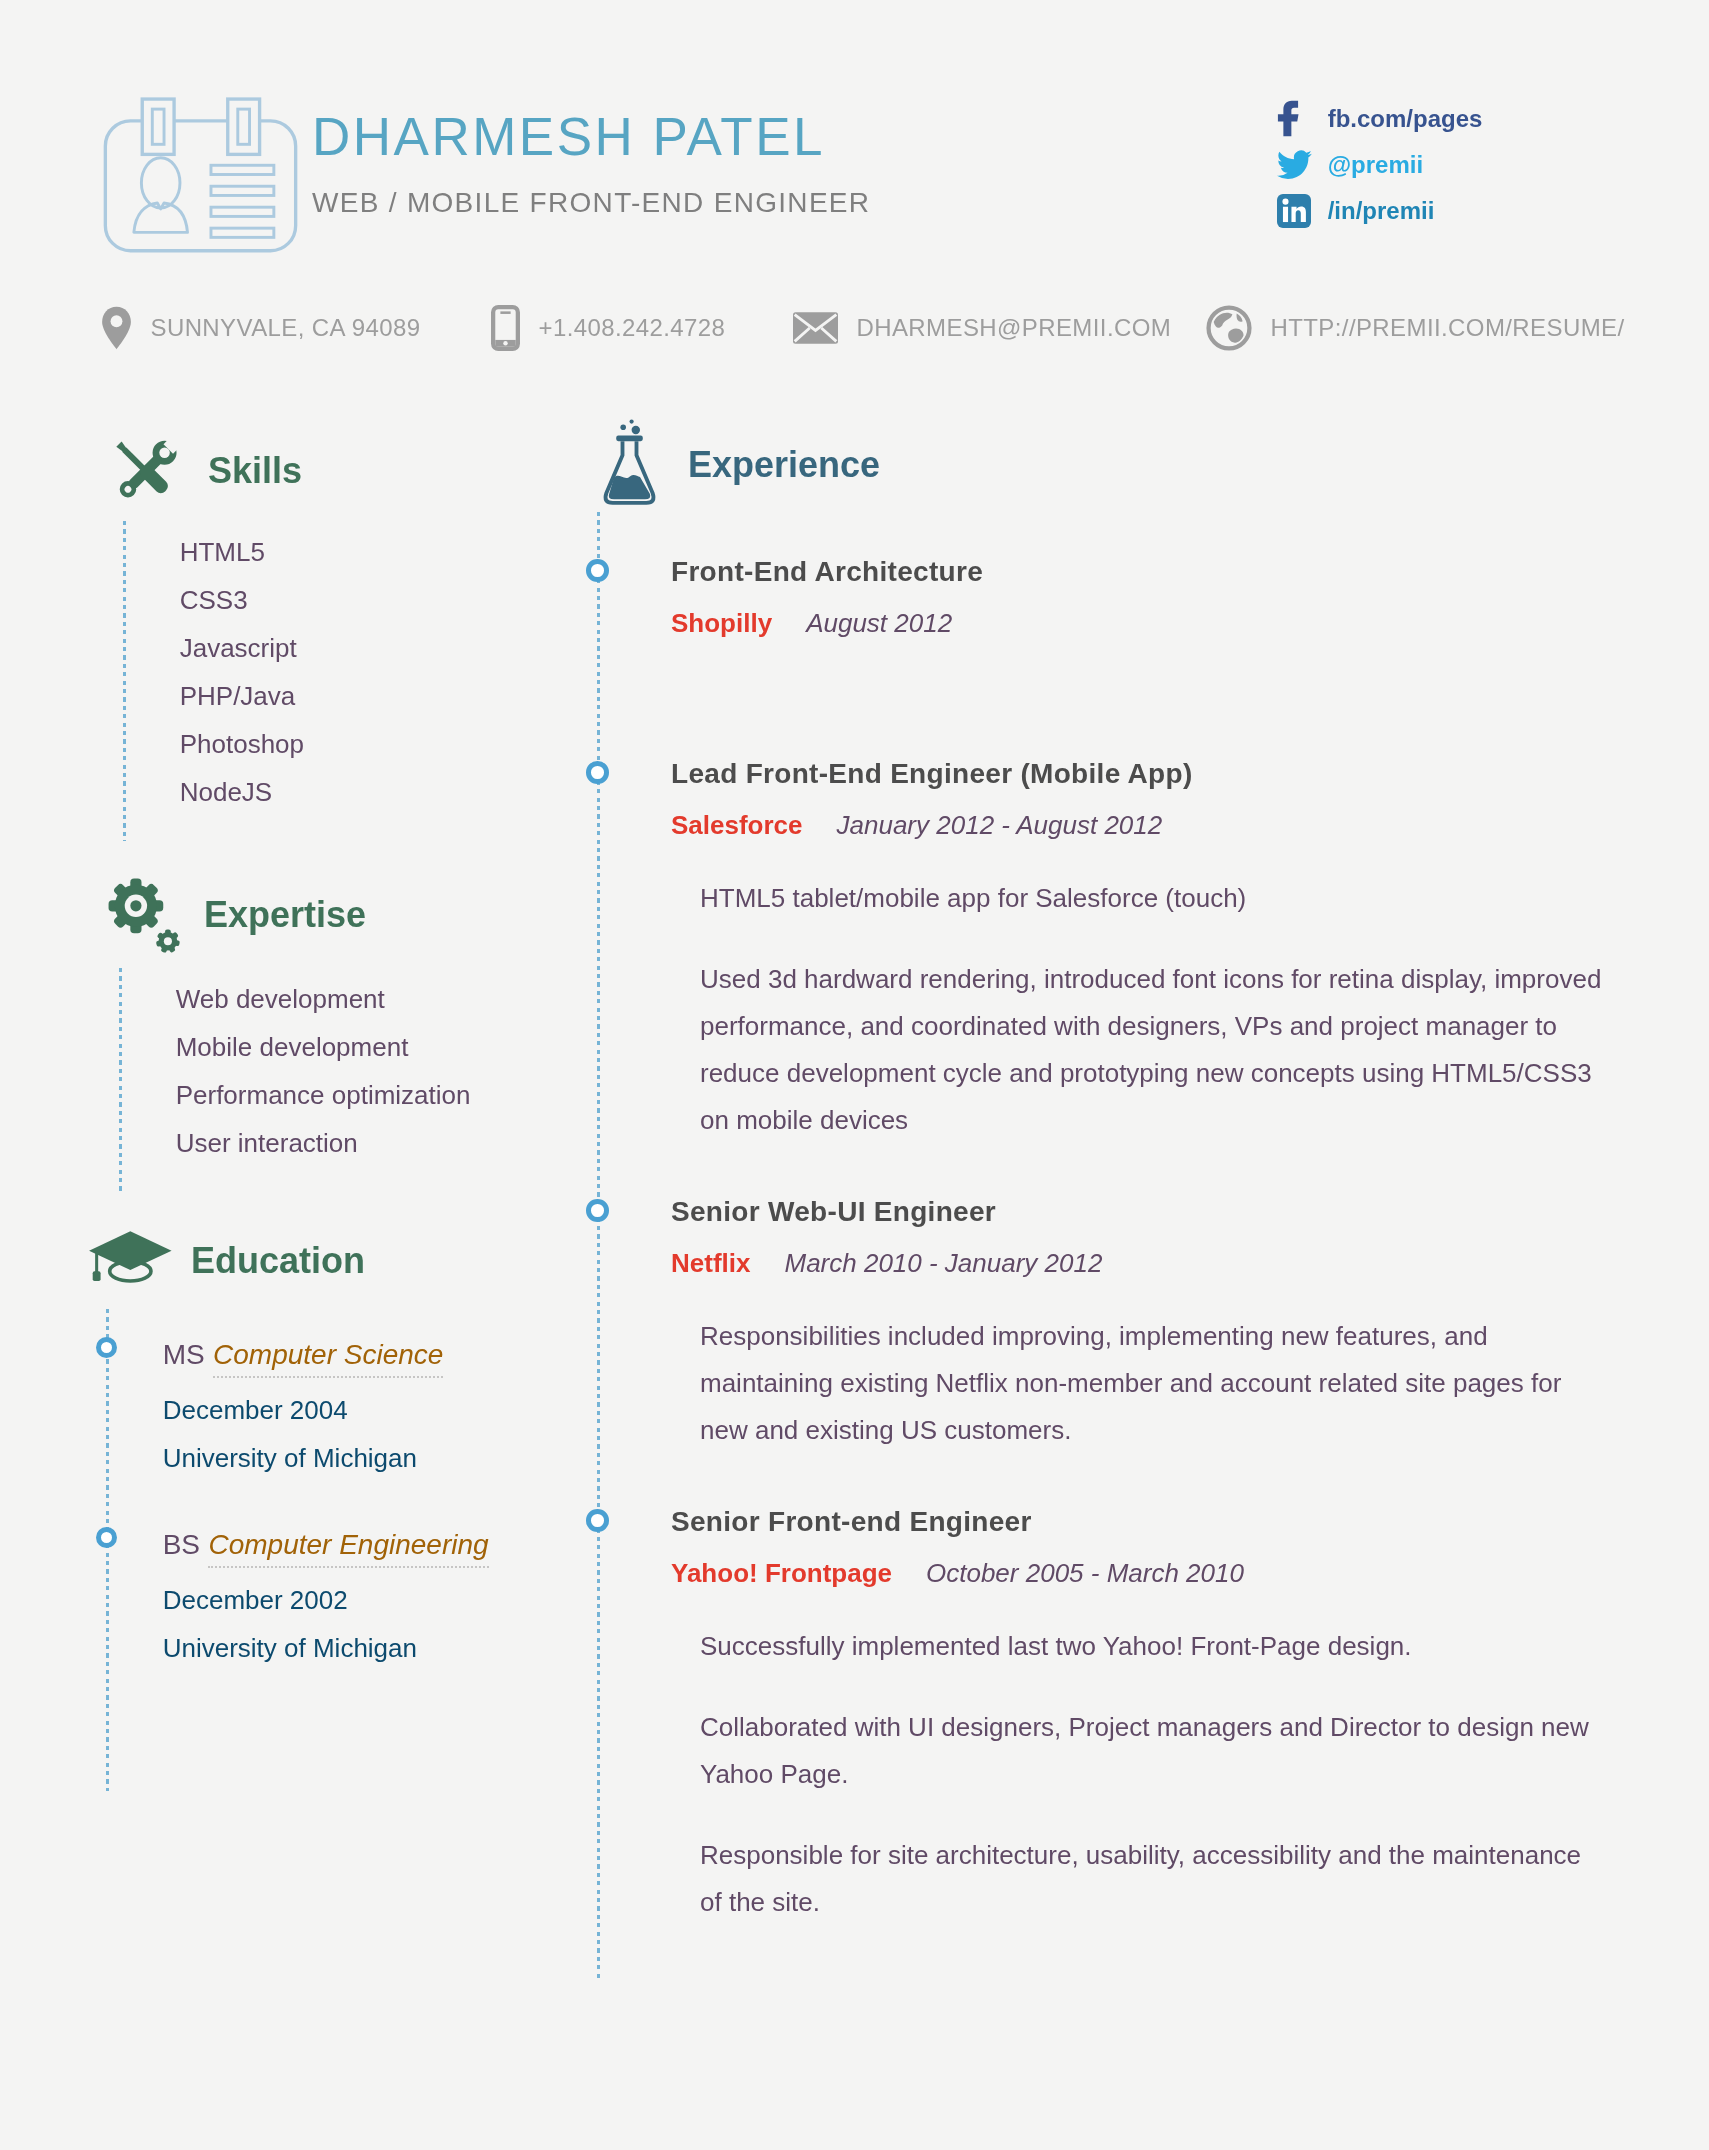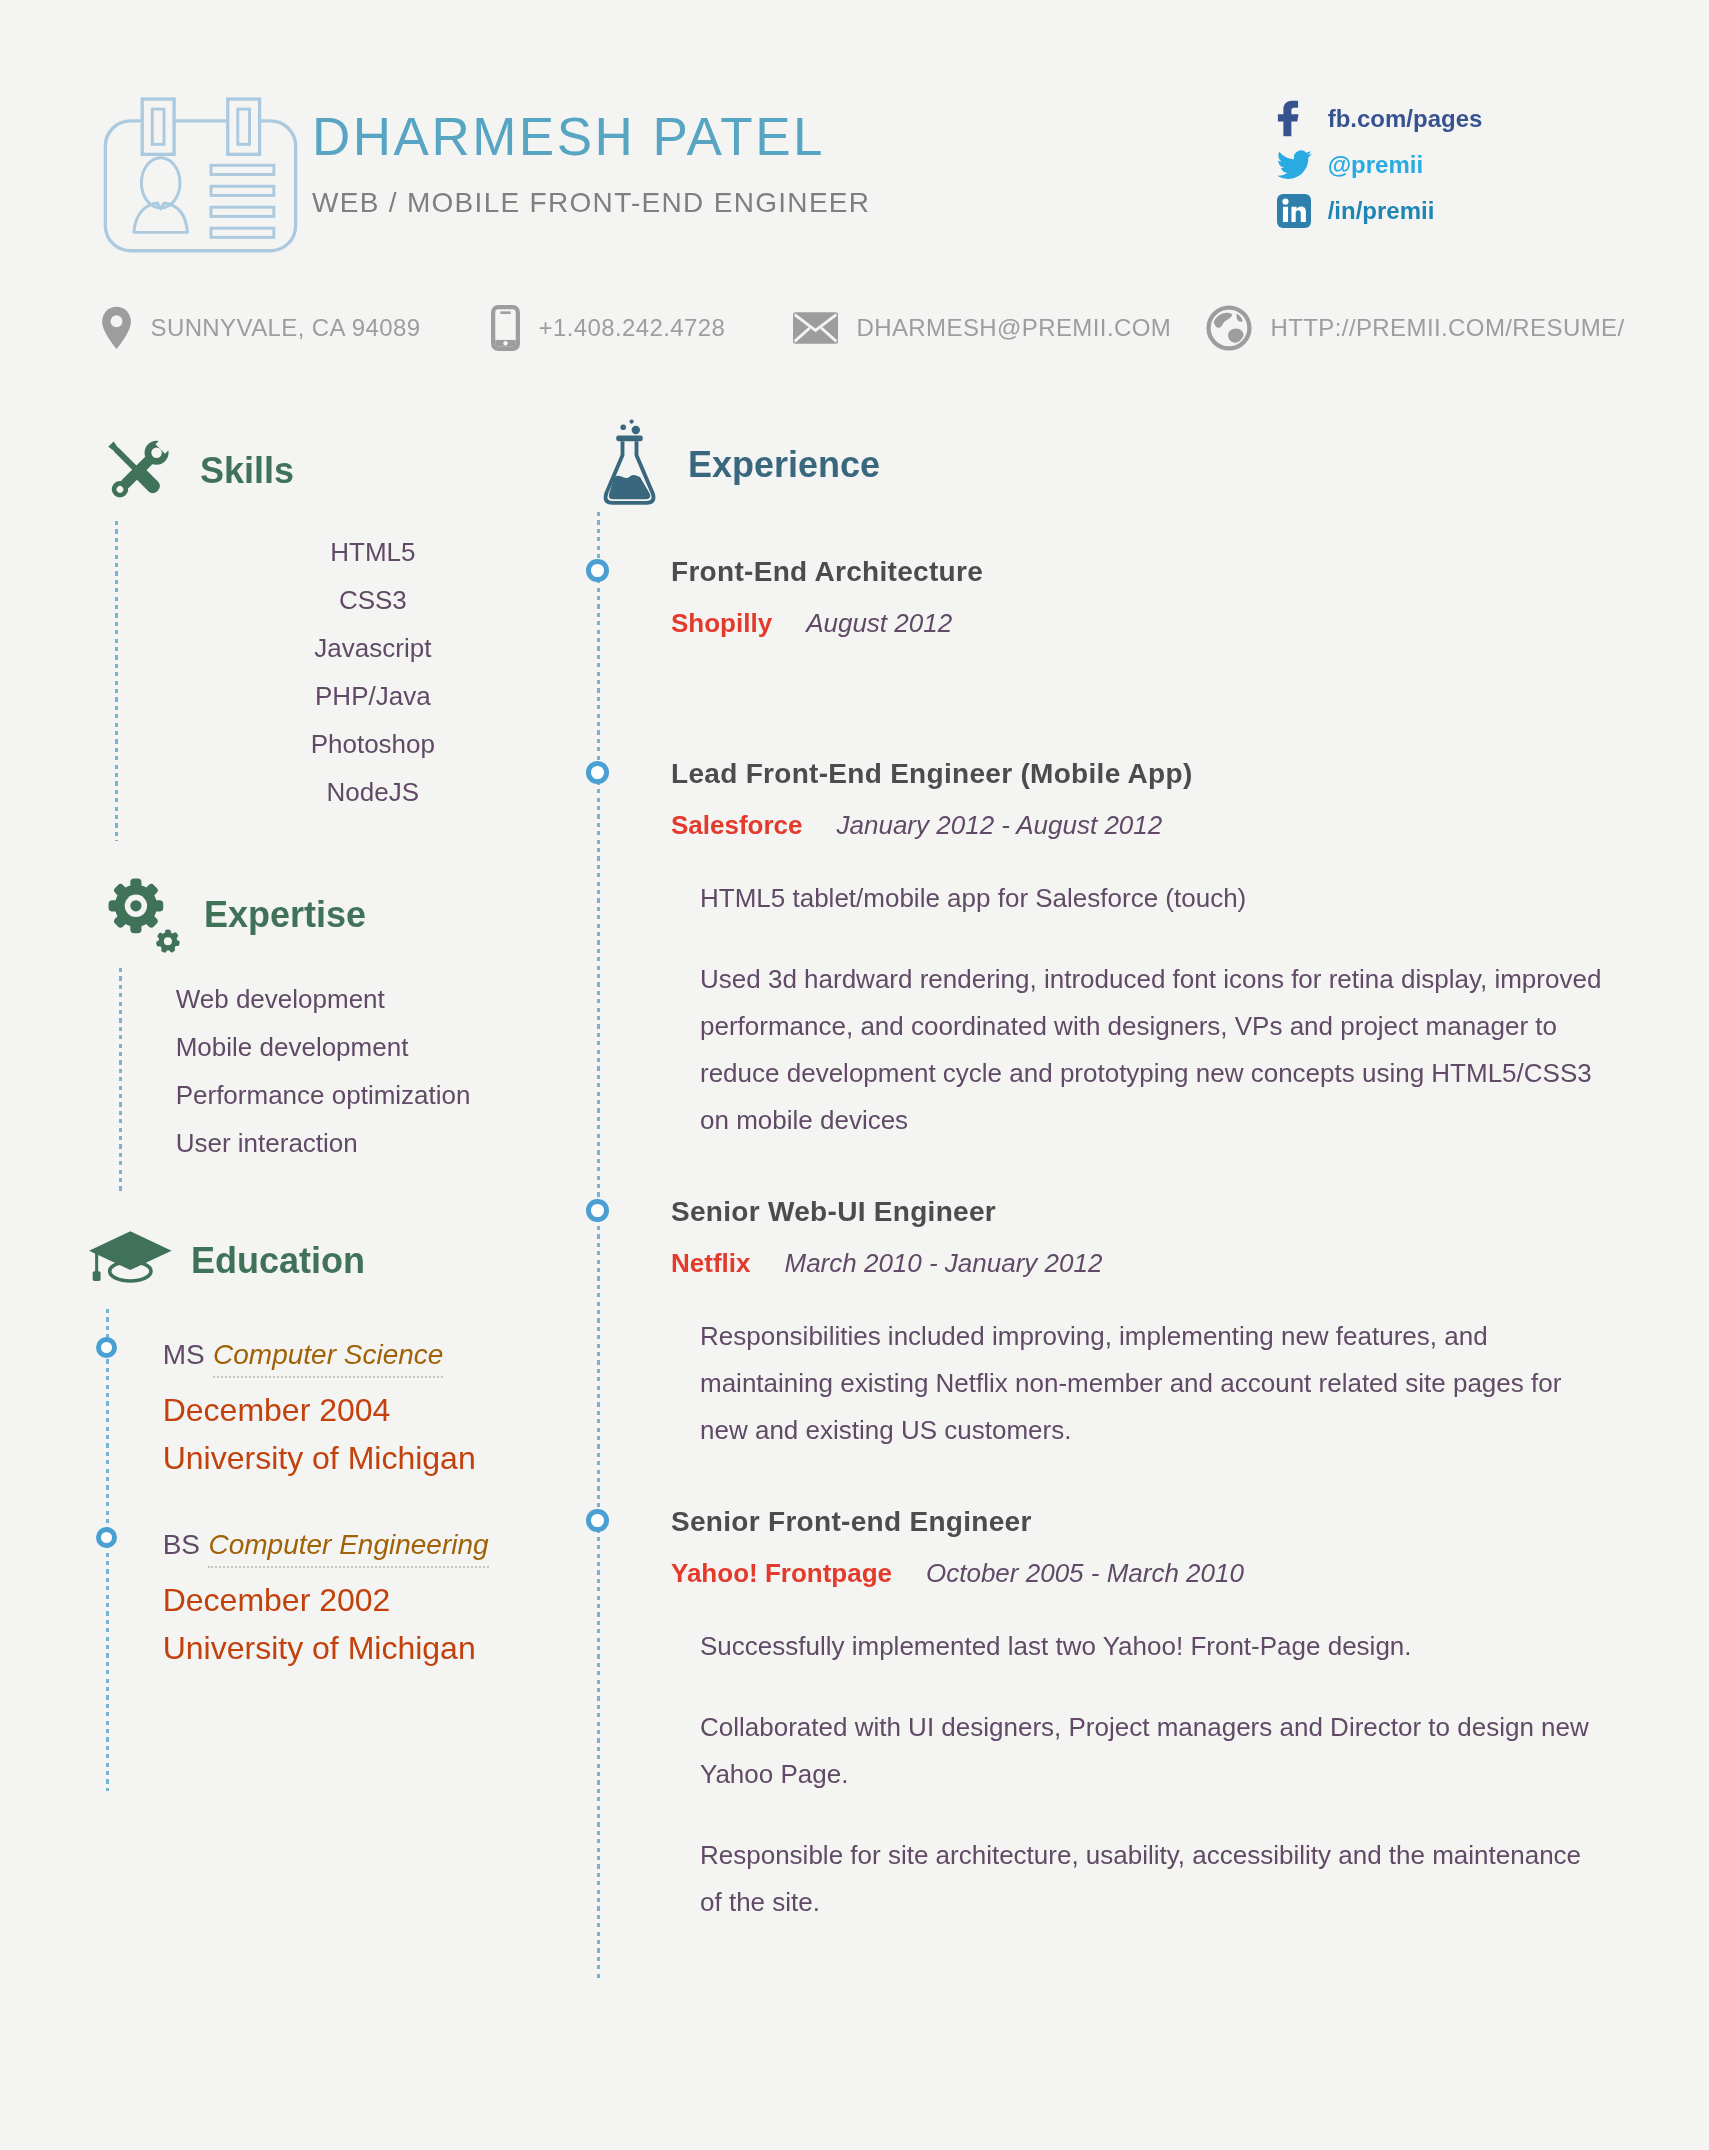--- a/index.html
+++ b/index.html
@@ -43,21 +43,21 @@
   
   .ed-list { position:relative; margin-left:22.7px; padding:35px 0 77px 57px; }
   .ed-list::before { content:''; position:absolute; left:0; top:10px; bottom:0; width:3.4px;
      background-image:repeating-linear-gradient(to bottom, #76b4d6 0 4.2px, transparent 4.2px 8.4px); }
   .ed-entry { position:relative; margin-bottom:42px; }
   .ed-ring { position:absolute; left:-67px; top:2.5px; width:21px; height:21px; border:5px solid #4aa0d2;
              border-radius:50%; background:#ffffff; }
   .ed-degree-line { font-size:28px; line-height:42px; }
   .ed-prefix { color:#604a66; margin-right:8.4px; }
   .ed-degree { color:#a16207; border-bottom:2.5px dotted #c6c5c4; padding-bottom:5.9px;font-style:italic; }
-  .ed-sub { font-size:32px; color:#c2410c; line-height:48px; }
+  .ed-sub { font-size:26px; color:#0c4a6e; line-height:48px; }
   .ed-sub.first { margin-top:10px; }
 
   
   .timeline { position:relative; margin-left:10px; padding:44px 0 50px 74px; }
   .timeline::before { content:''; position:absolute; left:0; top:0; bottom:46px; width:3.4px;
      background-image:repeating-linear-gradient(to bottom, #76b4d6 0 4.2px, transparent 4.2px 8.4px); }
   .job { position:relative; margin-bottom:52px; }
   .job.gap-large { margin-bottom:119px; }
   .job-ring { position:absolute; left:-85px; top:3.4px; width:22.7px; height:22.7px; border:5.9px solid #4aa0d2;
               border-radius:50%; background:#ffffff; }
@@ -163,21 +163,21 @@
       <svg width="46" height="46" viewBox="0 0 54 54">
         <circle cx="27" cy="27" r="24" stroke="#9d9d9d" stroke-width="5" fill="none"></circle>
         <path fill="#9d9d9d" d="M9,20 C14,9 25,7 31,11 C29,18 21,17 19,24 C15,29 11,27 9,20 Z"></path>
         <path fill="#9d9d9d" d="M30,29 C37,25 45,30 44,36 C40,45 31,47 27,40 C25,35 26,31 30,29 Z"></path>
         <path fill="#9d9d9d" d="M36,10 c4,2 6,5 7,9 c-4,2 -8,-1 -7,-9 Z"></path>
       </svg>
     </span>
     <span>HTTP://PREMII.COM/RESUME/</span>
   </div>
 
-  <div class="section" style="left:92px; top:430px; width:482px;text-align:center;">
+  <div class="section" style="left:100px; top:430px; width:482px;">
     <div class="sec-head">
       <span class="sec-icon">
         <svg width="84" height="81" viewBox="0 0 110 108">
           <g transform="rotate(45,55,55)">
             <circle cx="55" cy="20" r="16" fill="#3f7259"></circle>
             <circle cx="55" cy="20" r="7" fill="#f4f4f3"></circle>
             <rect x="46" y="0" width="18" height="13" fill="#f4f4f3"></rect>
             <rect x="48" y="30" width="14" height="52" rx="4" fill="#3f7259"></rect>
             <circle cx="55" cy="89" r="11" fill="#3f7259"></circle>
             <circle cx="55" cy="89" r="4.5" fill="#f4f4f3"></circle>

